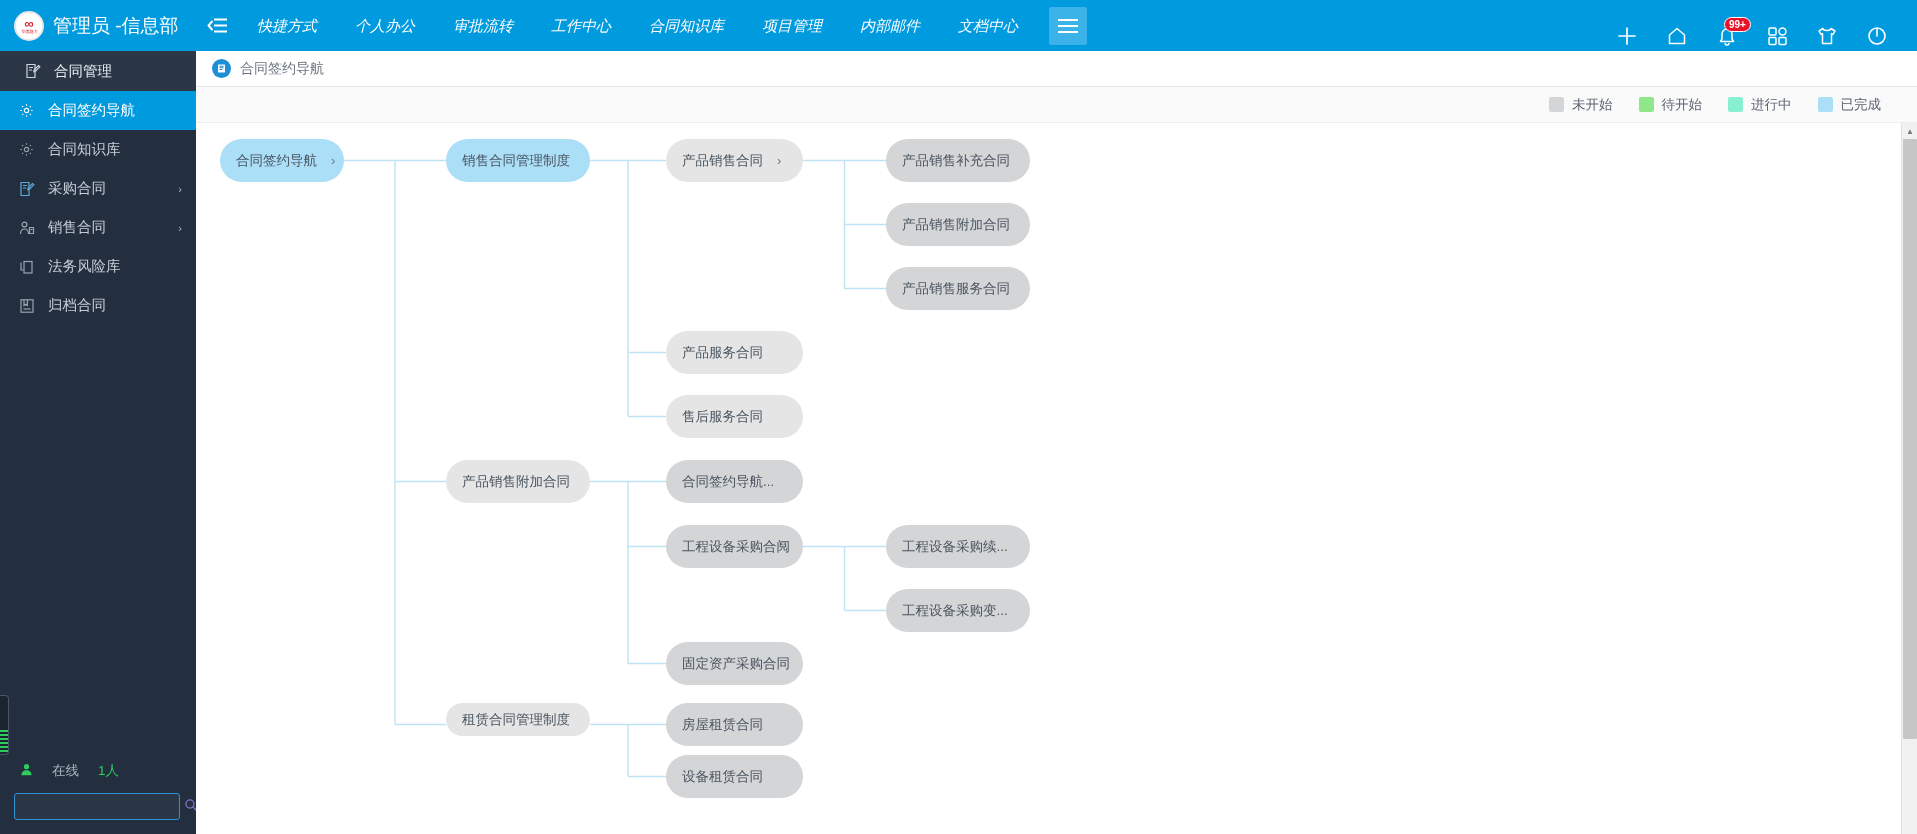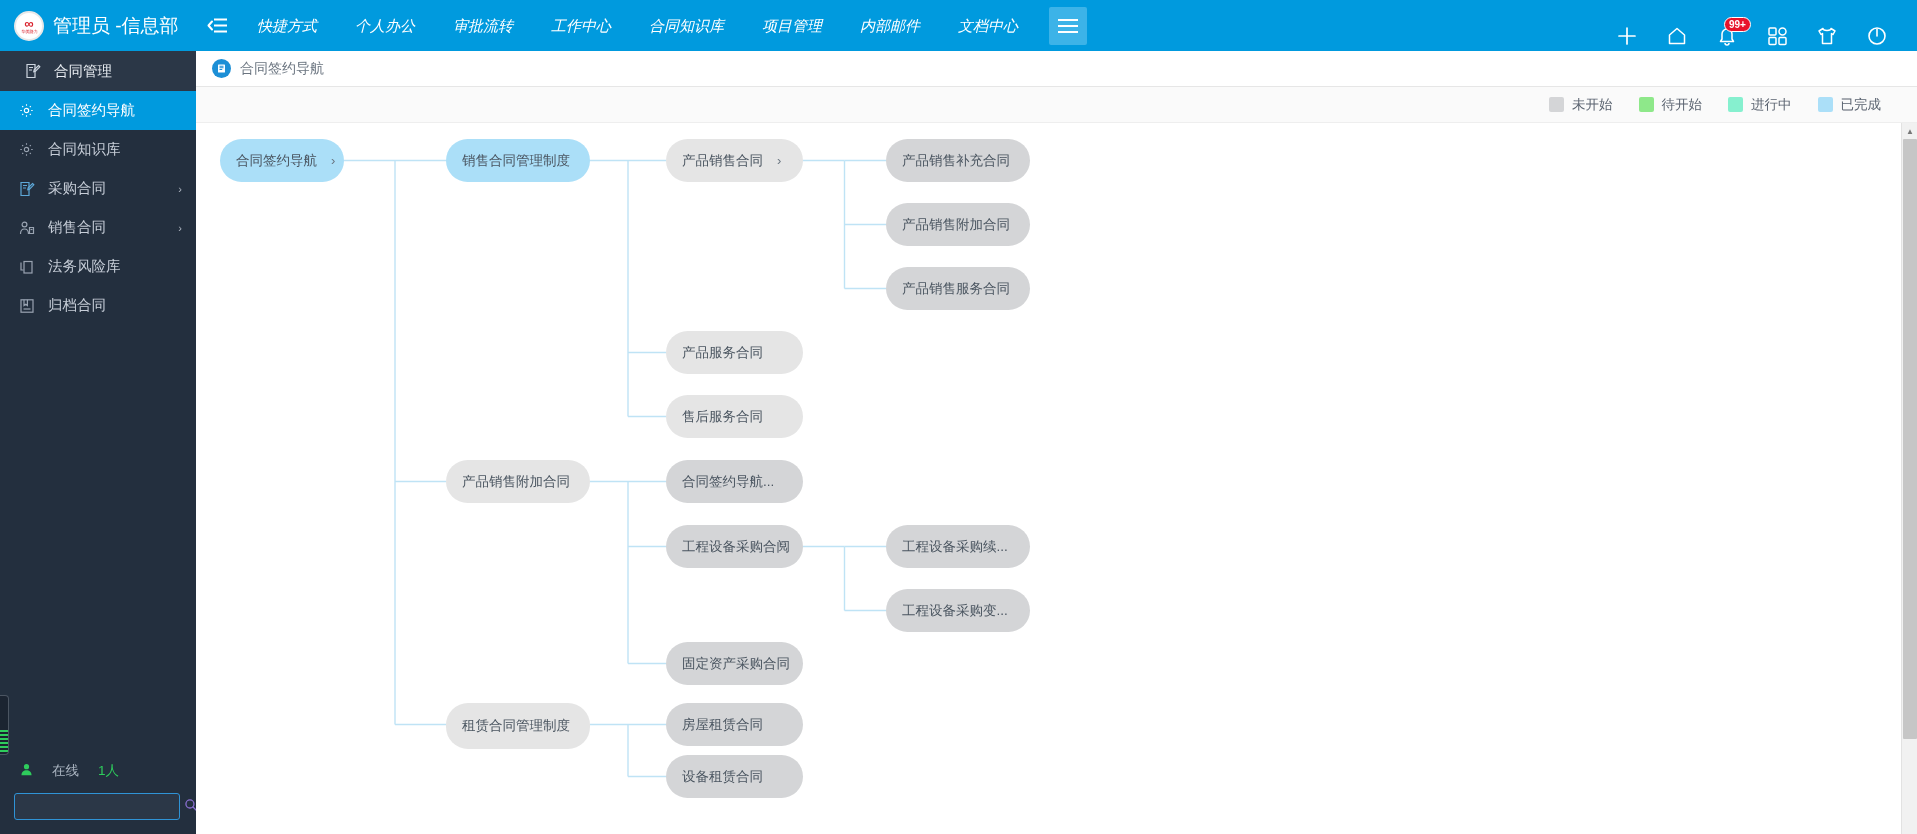--- a/index.html
+++ b/index.html
@@ -459,21 +459,21 @@
           </div>
           <div class="node status-none" style="left: 690px; top: 402px; width: 144px; height: 43px;">
             <span>工程设备采购续...</span>
           </div>
           <div class="node status-none" style="left: 690px; top: 466px; width: 144px; height: 43px;">
             <span>工程设备采购变...</span>
           </div>
           <div class="node status-none" style="left: 470px; top: 519px; width: 137px; height: 43px;">
             <span>固定资产采购合同</span>
           </div>
-          <div class="node status-todo" style="left: 250px; top: 580px; width: 144px; height: 46px;">
+          <div class="node status-todo" style="left: 250px; top: 580px; width: 144px; height: 33px;">
             <span>租赁合同管理制度</span>
           </div>
           <div class="node status-none" style="left: 470px; top: 580px; width: 137px; height: 43px;">
             <span>房屋租赁合同</span>
           </div>
           <div class="node status-none" style="left: 470px; top: 632px; width: 137px; height: 43px;">
             <span>设备租赁合同</span>
           </div>
         </div>
     </div>

